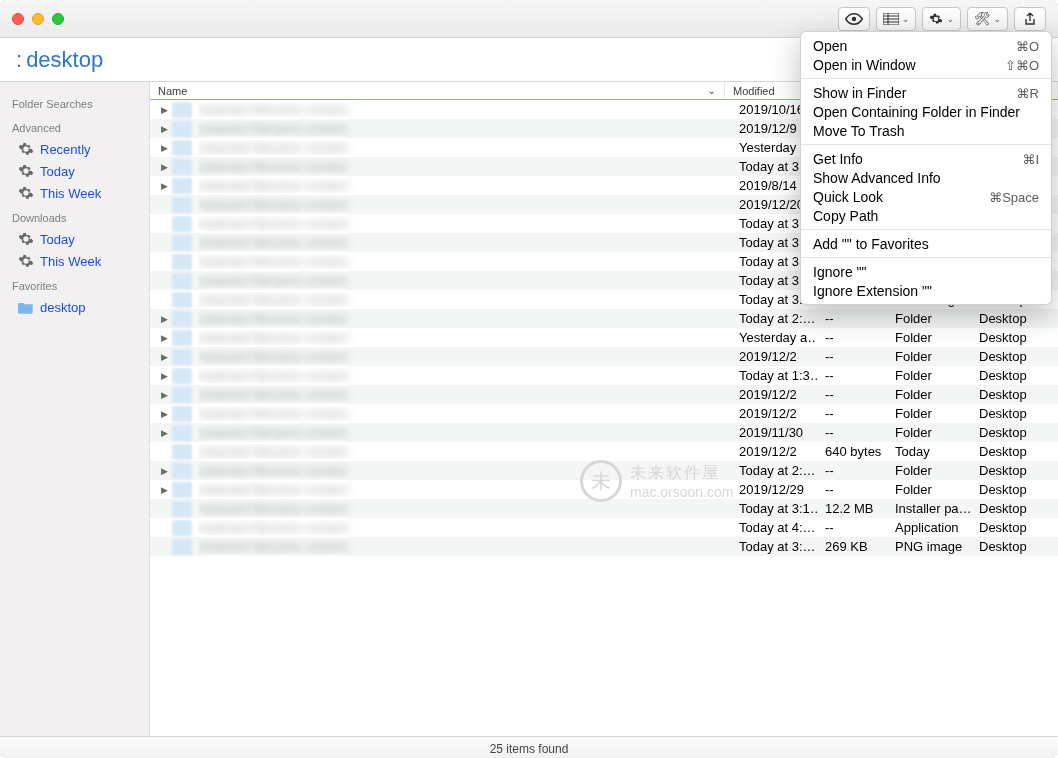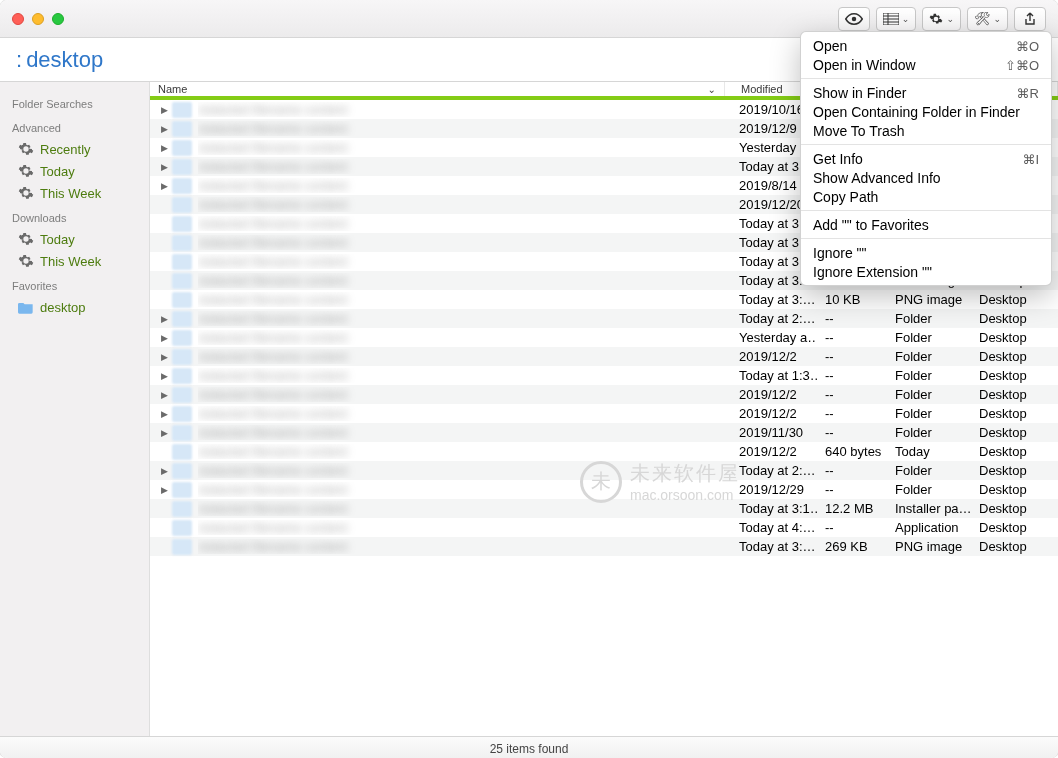--- a/index.html
+++ b/index.html
@@ -20,27 +20,27 @@
 .pathbar { height: 44px; border-bottom: 1px solid #d6d6d6; display: flex; align-items: center; padding: 0 16px; }
 .colon { color: #2f77c9; font-size: 22px; margin-right: 4px; }
 .crumb { color: #2f77c9; font-size: 22px; font-weight: 400; }
 .search-pill { margin-left: auto; border: 1px solid #bcbcbc; border-radius: 4px; background: #fff; height: 22px; padding: 0 22px 0 10px; font-size: 13px; display: flex; align-items: center; position: relative; color: #000; }
 .search-pill::after { content: "⌄"; position: absolute; right: 6px; font-size: 10px; color: #555; top: 2px; }
 
 
 .split { display: flex; height: 654px; }
 .sidebar { width: 150px; background: #f2f0f1; border-right: 1px solid #dedede; padding: 8px 0; overflow: hidden; }
 .sb-header { font-size: 11px; color: #7d7d7d; font-weight: 500; padding: 8px 12px 4px; }
-.sb-item { display: flex; align-items: flex-end; gap: 6px; padding: 3px 12px 3px 18px; font-size: 13px; color: #4d7c0f; cursor: default; }
+.sb-item { display: flex; align-items: flex-end; gap: 6px; padding: 3px 12px 3px 18px; font-size: 13px; color: #1d4ed8; cursor: default; }
 .gear-ic { width: 16px; height: 16px; color: #6a6a6a; }
 .folder-ic { width: 16px; height: 16px; }
 
 
 .content { flex: 1; display: flex; flex-direction: column; }
-.col-head { height: 18px; background: #fff; border-bottom: 4px solid #84cc16; display: flex; font-size: 11px; color: #3a3a3a; align-items: center; gap: 8px; }
+.col-head { height: 18px; background: #fff; border-bottom: 1px solid #84cc16; display: flex; font-size: 11px; color: #3a3a3a; align-items: center; }
 .col-head > div { padding: 0 8px; border-right: 1px solid #e8e8e8; height: 100%; display: flex; align-items: center; }
 .ch-name { width: 575px; position: relative; }
 .ch-name .sort { position: absolute; right: 8px; font-size: 10px; color: #444; }
 .ch-mod { width: 86px; }
 .ch-size { width: 70px; }
 .ch-kind { width: 84px; }
 .ch-where { flex: 1; border-right: none; }
 
 .rows { flex: 1; overflow: hidden; position: relative; }
 .row { height: 19px; display: flex; align-items: center; font-size: 13px; color: #000; }
@@ -386,21 +386,21 @@
           <div class="c-icon"></div>
           <div class="c-name">redacted filename content</div>
           <div class="c-mod">Today at 3:…</div>
           <div class="c-size">269 KB</div>
           <div class="c-kind">PNG image</div>
           <div class="c-where">Desktop</div>
         </div>
         <div class="watermark">
         <div class="wm-circ">未</div>
         <div>
-          <div style="font-size:20px;letter-spacing:2px;">未来软件屋</div>
+          <div style="font-size:16px;letter-spacing:2px;">未来软件屋</div>
           <div>mac.orsoon.com</div>
         </div>
       </div>
       </div>
   </div>
 </div>
 
 <div class="status">25 items found</div>
 
 <div class="menu" id="menu">
@@ -425,20 +425,24 @@
     </div>
     <div class="msep"></div>
     <div class="mi">
       <span>Get Info</span>
       <span class="sc">⌘I</span>
     </div>
     <div class="mi">
       <span>Show Advanced Info</span>
     </div>
     <div class="mi">
+      <span>Quick Look</span>
+      <span class="sc">⌘Space</span>
+    </div>
+    <div class="mi">
       <span>Copy Path</span>
     </div>
     <div class="msep"></div>
     <div class="mi">
       <span>Add "" to Favorites</span>
     </div>
     <div class="msep"></div>
     <div class="mi">
       <span>Ignore ""</span>
     </div>

